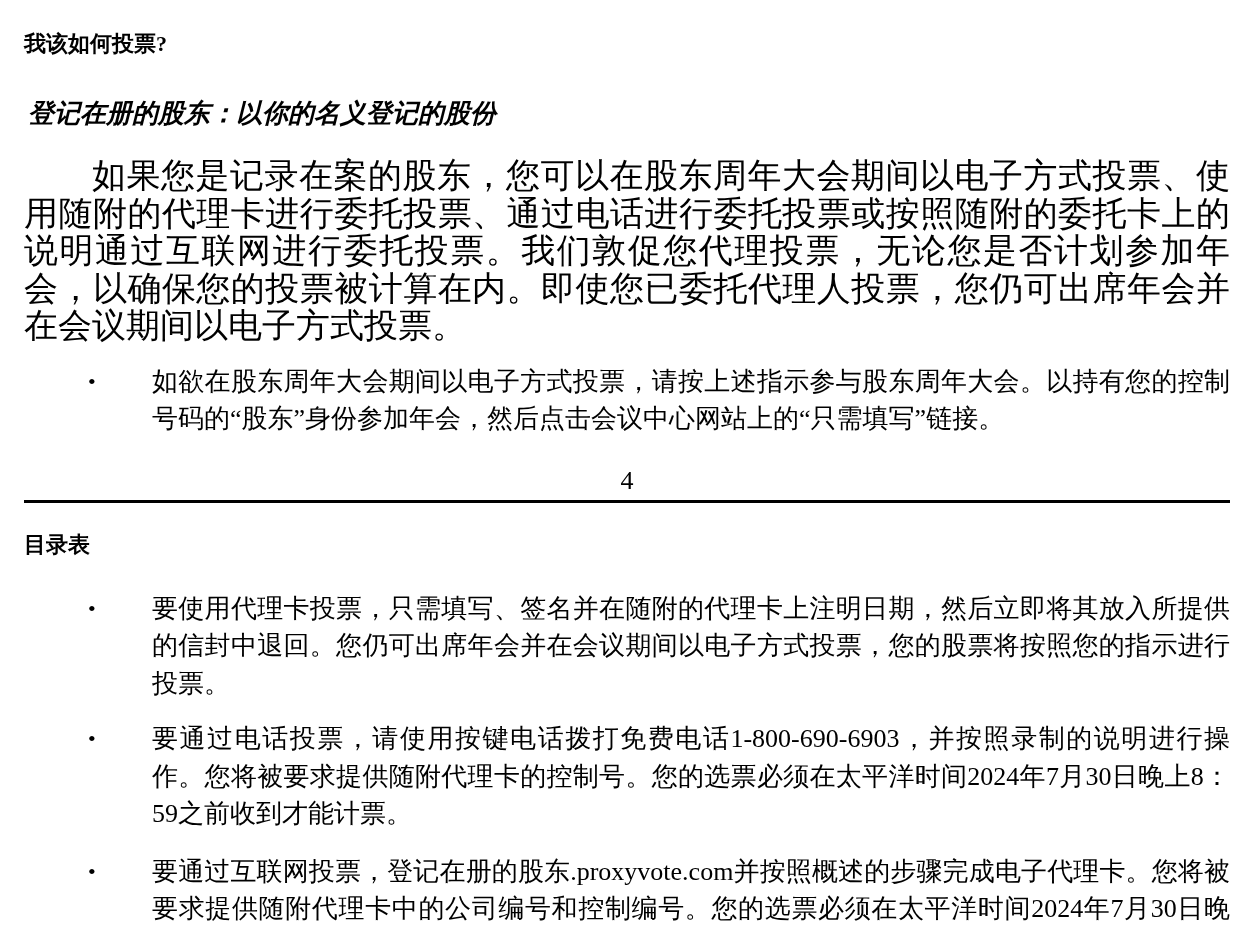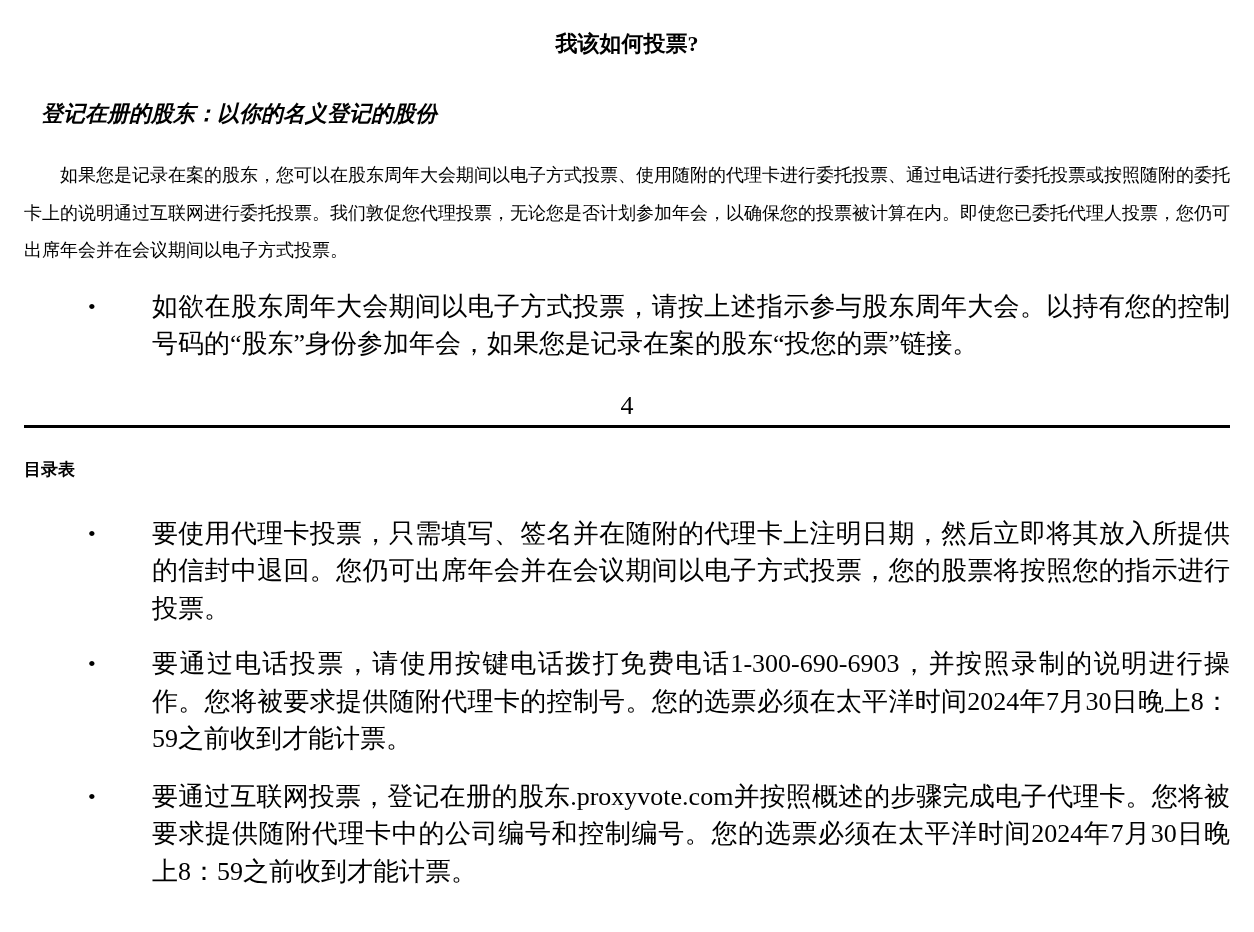--- a/index.html
+++ b/index.html
@@ -17,32 +17,31 @@
     box-sizing: border-box;
     padding: 0 24px;
     font-family: "Liberation Serif", "DejaVu Serif", serif;
     color: #000000;
   }
   h1.doc-h1 {
     margin: 32px 0 0 0;
     font-size: 22px;
     line-height: 24px;
     font-weight: bold;
-    text-align: center;
   }
   h2.doc-h2 {
-    margin: 44px 0 0 17px;
-    font-size: 22px;
+    margin: 44px 0 0 4px;
+    font-size: 26px;
     line-height: 28px;
     font-weight: bold;
     font-style: italic;
   }
   p.intro {
     margin: 29px 0 0 0;
-    font-size: 18px;
+    font-size: 34px;
     line-height: 37.5px;
     text-align: justify;
     text-indent: 2em;
   }
   .bullet {
     display: flex;
     margin-left: 64px;
     font-size: 26px;
     line-height: 37.5px;
   }
@@ -62,21 +61,21 @@
     line-height: 26px;
     text-align: center;
   }
   hr.page-rule {
     border: none;
     border-top: 3px solid #000000;
     margin: 6px 0 0 0;
   }
   h3.toc-h {
     margin: 31px 0 0 0;
-    font-size: 17px;
+    font-size: 22px;
     line-height: 22px;
     font-weight: bold;
   }
   .b1 { margin-top: 34px; }
   .b2 { margin-top: 18px; }
   .b3 { margin-top: 20px; }
   .watermark {
     position: absolute;
     right: 22px;
     bottom: 12px;
@@ -130,37 +129,37 @@
   </div>
 
   <h1 class="doc-h1">我该如何投票?</h1>
 
   <h2 class="doc-h2">登记在册的股东：以你的名义登记的股份</h2>
 
   <p class="intro">如果您是记录在案的股东，您可以在股东周年大会期间以电子方式投票、使用随附的代理卡进行委托投票、通过电话进行委托投票或按照随附的委托卡上的说明通过互联网进行委托投票。我们敦促您代理投票，无论您是否计划参加年会，以确保您的投票被计算在内。即使您已委托代理人投票，您仍可出席年会并在会议期间以电子方式投票。</p>
 
   <div class="bullet bullet-intro">
     <span class="marker">•</span>
-    <span class="btext">如欲在股东周年大会期间以电子方式投票，请按上述指示参与股东周年大会。以持有您的控制号码的“股东”身份参加年会，如果您是记录在案的股东“投您的票”链接。</span>
+    <span class="btext">如欲在股东周年大会期间以电子方式投票，请按上述指示参与股东周年大会。以持有您的控制号码的“股东”身份参加年会，然后点击会议中心网站上的“只需填写”链接。</span>
   </div>
 
   <div class="page-num">4</div>
 
   <hr class="page-rule">
 
   <h3 class="toc-h">目录表</h3>
 
   <div class="bullet b1">
     <span class="marker">•</span>
     <span class="btext">要使用代理卡投票，只需填写、签名并在随附的代理卡上注明日期，然后立即将其放入所提供的信封中退回。您仍可出席年会并在会议期间以电子方式投票，您的股票将按照您的指示进行投票。</span>
   </div>
 
   <div class="bullet b2">
     <span class="marker">•</span>
-    <span class="btext">要通过电话投票，请使用按键电话拨打免费电话1-300-690-6903，并按照录制的说明进行操作。您将被要求提供随附代理卡的控制号。您的选票必须在太平洋时间2024年7月30日晚上8：59之前收到才能计票。</span>
+    <span class="btext">要通过电话投票，请使用按键电话拨打免费电话1-800-690-6903，并按照录制的说明进行操作。您将被要求提供随附代理卡的控制号。您的选票必须在太平洋时间2024年7月30日晚上8：59之前收到才能计票。</span>
   </div>
 
   <div class="bullet b3">
     <span class="marker">•</span>
     <span class="btext">要通过互联网投票，登记在册的股东.proxyvote.com并按照概述的步骤完成电子代理卡。您将被要求提供随附代理卡中的公司编号和控制编号。您的选票必须在太平洋时间2024年7月30日晚上8：59之前收到才能计票。</span>
   </div>
 
 </div>
 
 </body></html>

